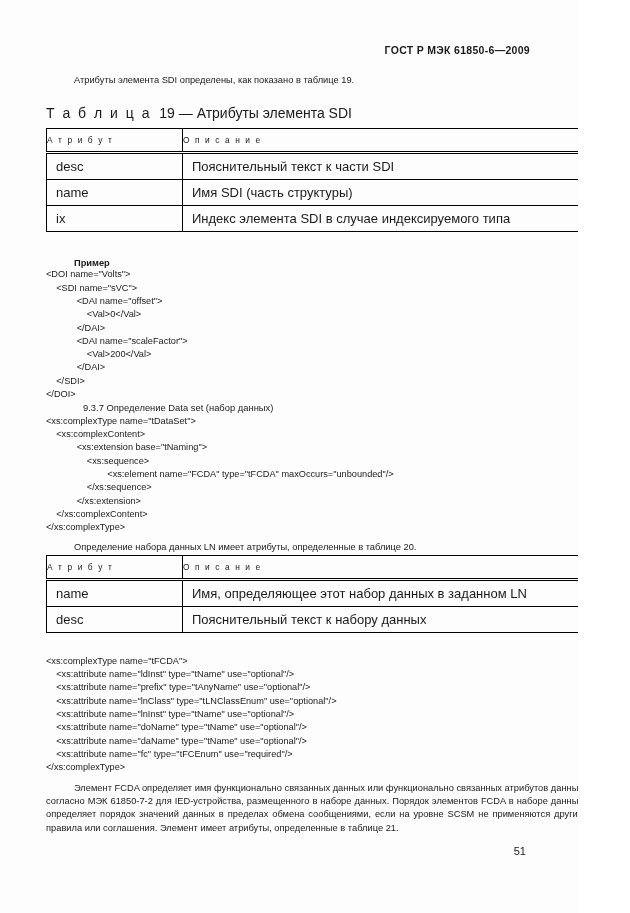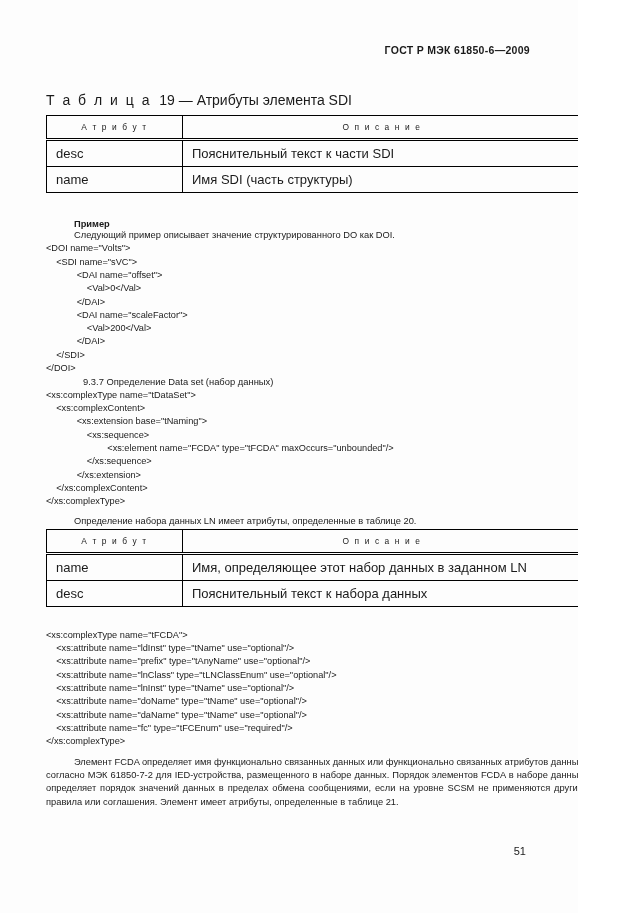--- a/index.html
+++ b/index.html
@@ -55,21 +55,20 @@
   table.doc-table td, table.doc-table th {
     border: 1px solid #000;
     padding: 0 0 0 9px;
     font-size: 13px;
     font-weight: normal;
     text-align: left;
     height: 25px;
     vertical-align: middle;
   }
   table.doc-table th {
-    text-align: center;
     padding: 0;
     height: 22px;
     letter-spacing: 1.6px;
     font-size: 8.4px;
   }
   table.doc-table thead tr th {
     border-bottom: 3px double #000;
   }
   table.doc-table col.c1 { width: 136px; }
   table.doc-table col.c2 { width: 399px; }
@@ -103,20 +102,21 @@
 </style>
 </head>
 <body>
 
 <div class="page">
 
   <div class="header-line">ГОСТ Р МЭК 61850-6—2009</div>
 
   <div class="content">
 
+    <p class="body-par">Атрибуты элемента SDI определены, как показано в таблице 19.</p>
 
     <div class="table-caption">
       <span class="spaced">Т а б л и ц а</span>&nbsp;
       <span>19 — Атрибуты элемента SDI</span>
     </div>
 
     <table class="doc-table">
       <colgroup>
           <col class="c1">
           <col class="c2">
@@ -129,26 +129,29 @@
       </thead>
       <tbody>
         <tr>
           <td>desc</td>
           <td>Пояснительный текст к части SDI</td>
         </tr>
         <tr>
           <td>name</td>
           <td>Имя SDI (часть структуры)</td>
         </tr>
+        <tr>
+          <td>ix</td>
+          <td>Индекс элемента SDI в случае индексируемого типа</td>
+        </tr>
       </tbody>
     </table>
 
     <div class="example-label">Пример</div>
 
-    <p class="body-par">Следующий пример описывает значение структурированного DO как DOI.</p>
 
     <pre class="code">&lt;DOI name="Volts"&gt;
     &lt;SDI name="sVC"&gt;
             &lt;DAI name="offset"&gt;
                 &lt;Val&gt;0&lt;/Val&gt;
             &lt;/DAI&gt;
             &lt;DAI name="scaleFactor"&gt;
                 &lt;Val&gt;200&lt;/Val&gt;
             &lt;/DAI&gt;
     &lt;/SDI&gt;
@@ -182,21 +185,21 @@
           <th>О п и с а н и е</th>
         </tr>
       </thead>
       <tbody>
         <tr>
           <td>name</td>
           <td>Имя, определяющее этот набор данных в заданном LN</td>
         </tr>
         <tr>
           <td>desc</td>
-          <td>Пояснительный текст к набора данных</td>
+          <td>Пояснительный текст к набору данных</td>
         </tr>
       </tbody>
     </table>
 
     <div class="gap-lg"></div>
 
     <pre class="code">&lt;xs:complexType name="tFCDA"&gt;
     &lt;xs:attribute name="ldInst" type="tName" use="optional"/&gt;
     &lt;xs:attribute name="prefix" type="tAnyName" use="optional"/&gt;
     &lt;xs:attribute name="lnClass" type="tLNClassEnum" use="optional"/&gt;

